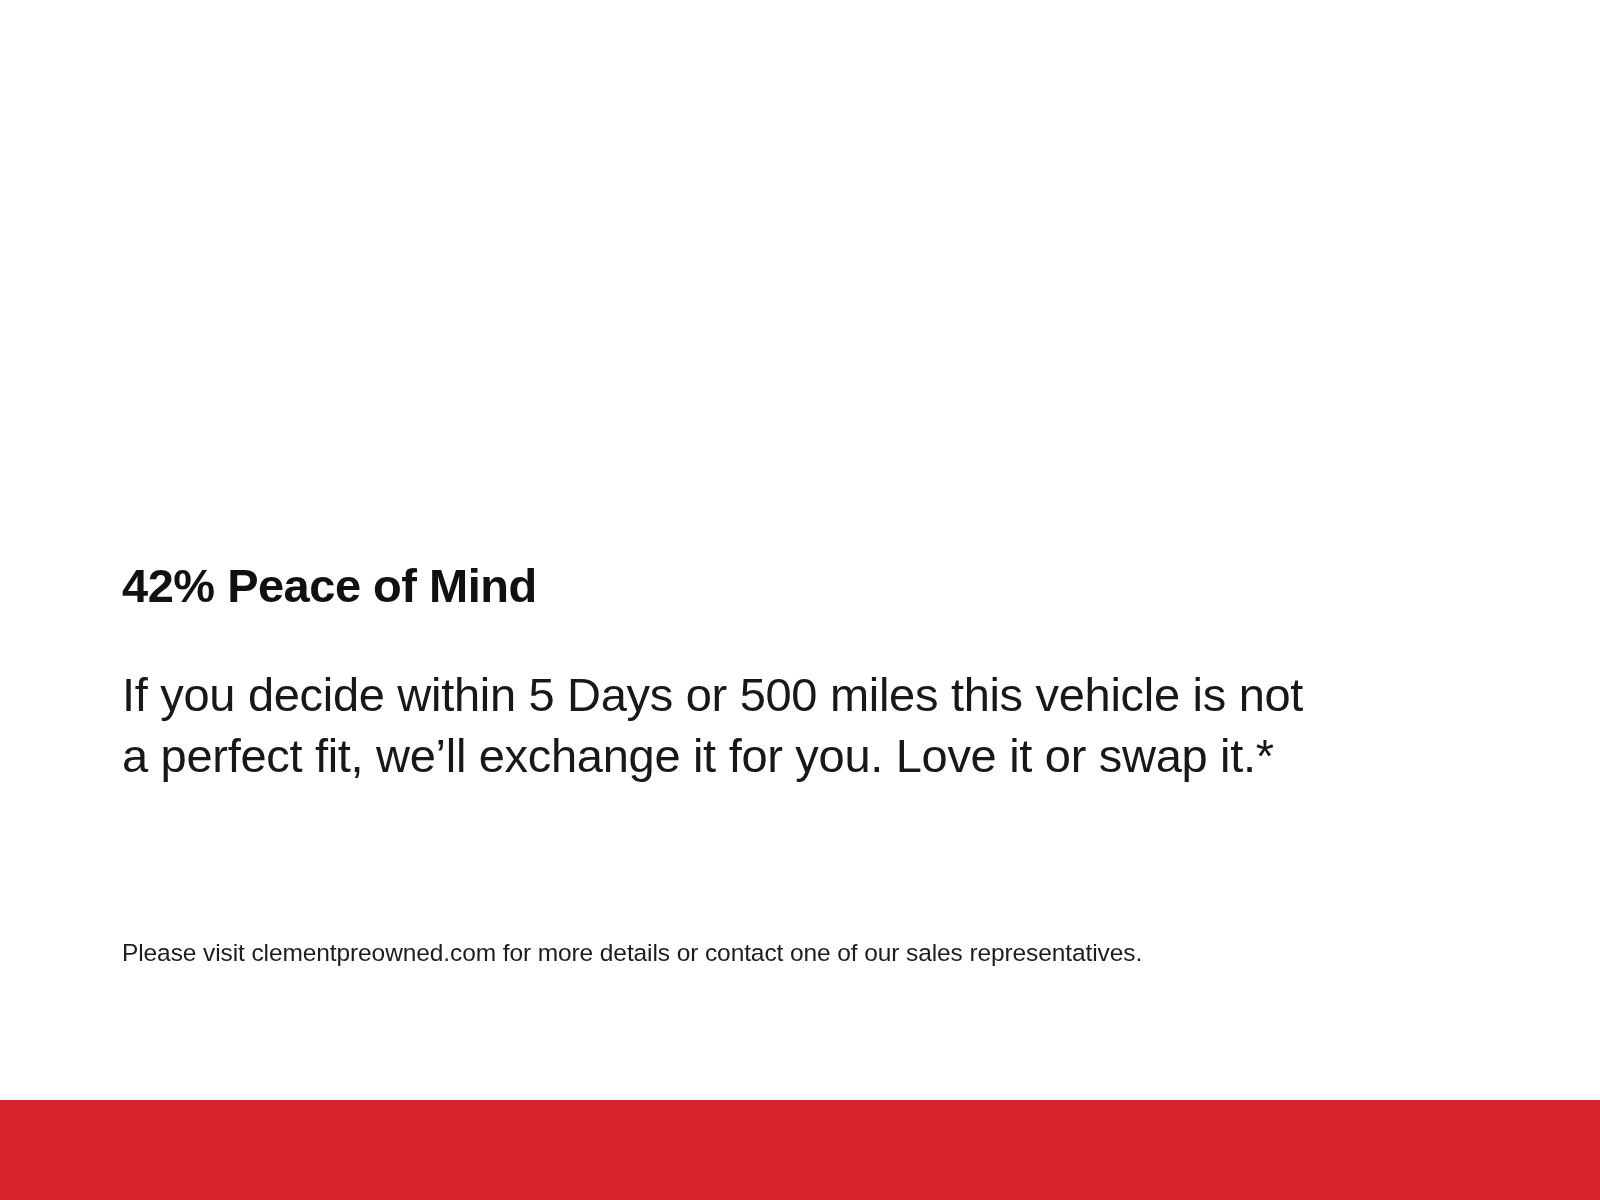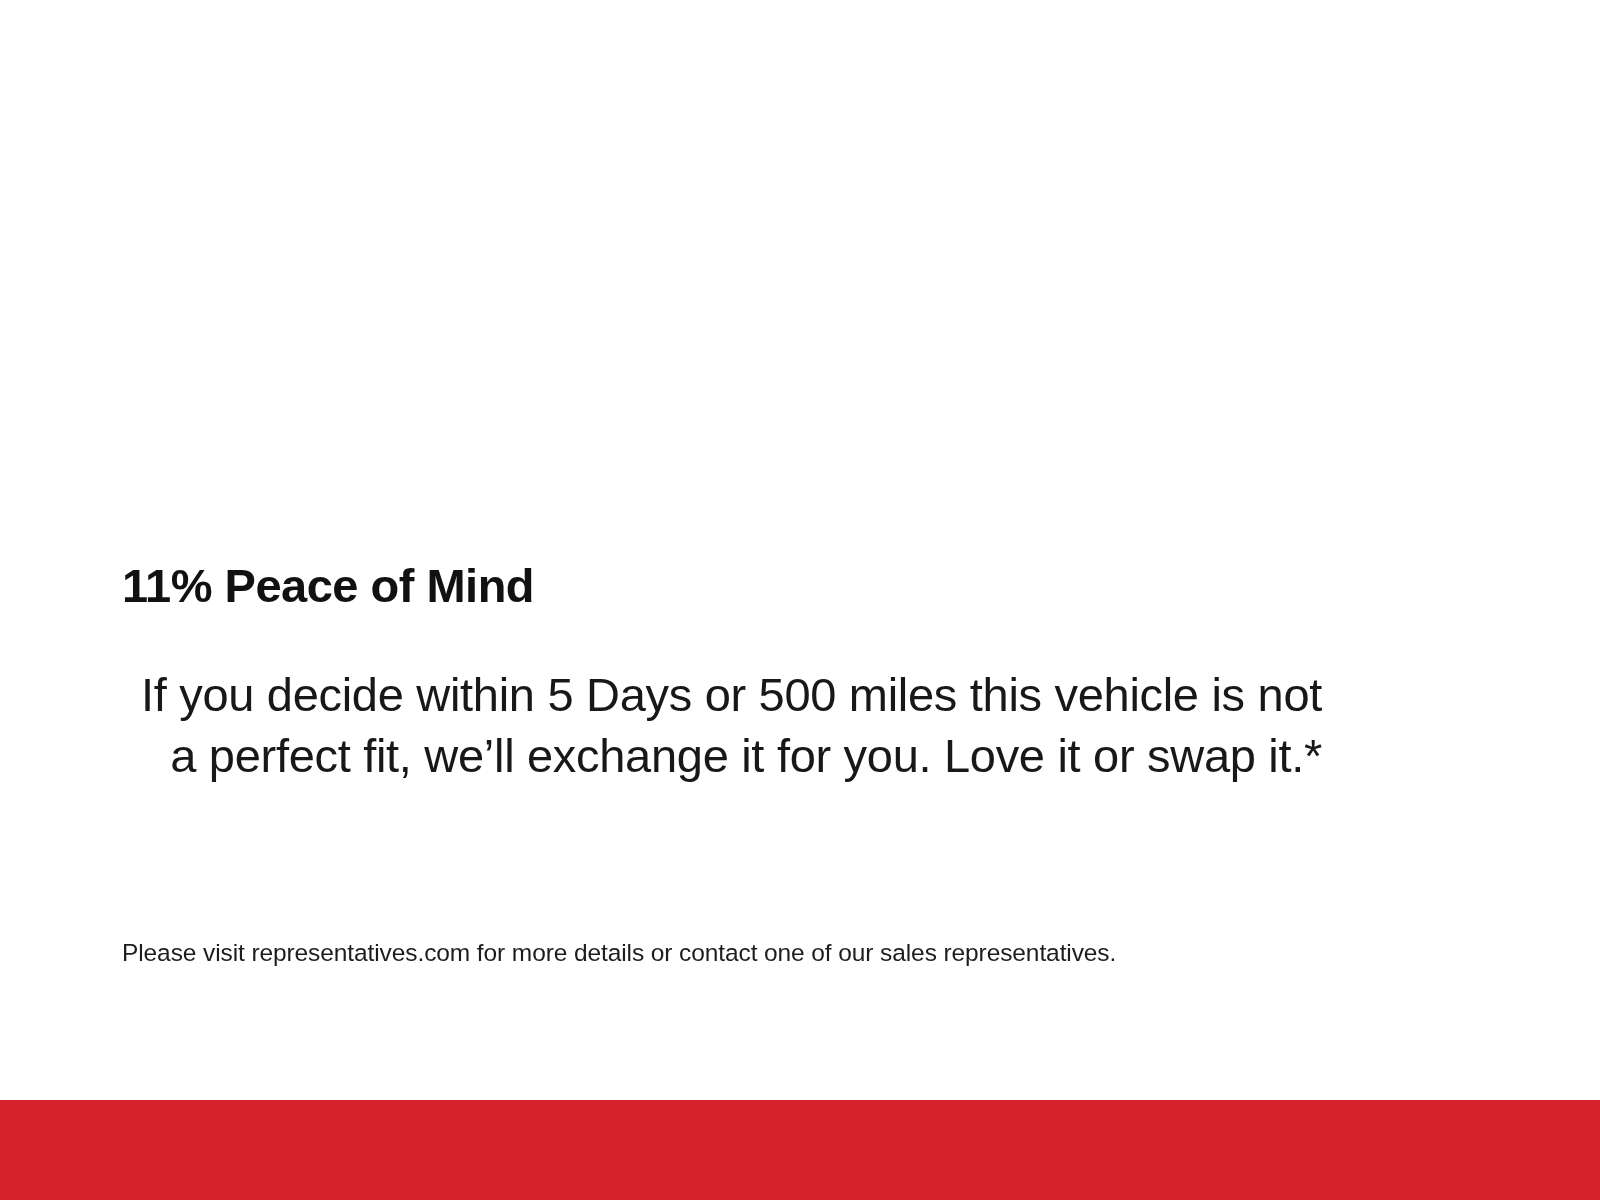--- a/index.html
+++ b/index.html
@@ -86,21 +86,20 @@
     position: absolute;
     top: 104px;
     left: 0;
     width: 1200px;
     font-family: "Liberation Sans", sans-serif;
     font-weight: 400;
     font-size: 47px;
     line-height: 61px;
     letter-spacing: -0.3px;
     color: #16181a;
-    text-align: right;
   }
 
   .footnote {
     position: absolute;
     top: 378px;
     left: 0;
     width: 1400px;
     margin: 0;
     font-family: "Liberation Sans", sans-serif;
     font-weight: 400;
@@ -120,20 +119,20 @@
     background: #D6232B;
   }
 </style>
 </head>
 <body>
 
 <div class="page">
 
 
   <div class="copy">
-    <h2 class="subhead">11% Peace of Mind</h2>
+    <h2 class="subhead">42% Peace of Mind</h2>
     <p class="paragraph">If you decide within 5 Days or 500 miles this vehicle is not a perfect fit, we’ll exchange it for you. Love it or swap it.*</p>
-    <p class="footnote">Please visit representatives.com for more details or contact one of our sales representatives.</p>
+    <p class="footnote">Please visit clementpreowned.com for more details or contact one of our sales representatives.</p>
   </div>
 
   <div class="footer-bar"></div>
 
 </div>
 
 </body></html>

